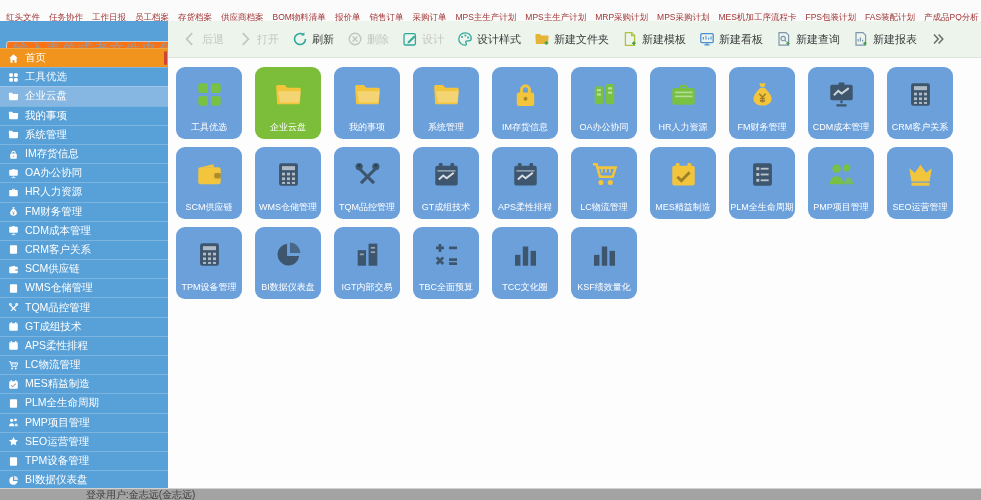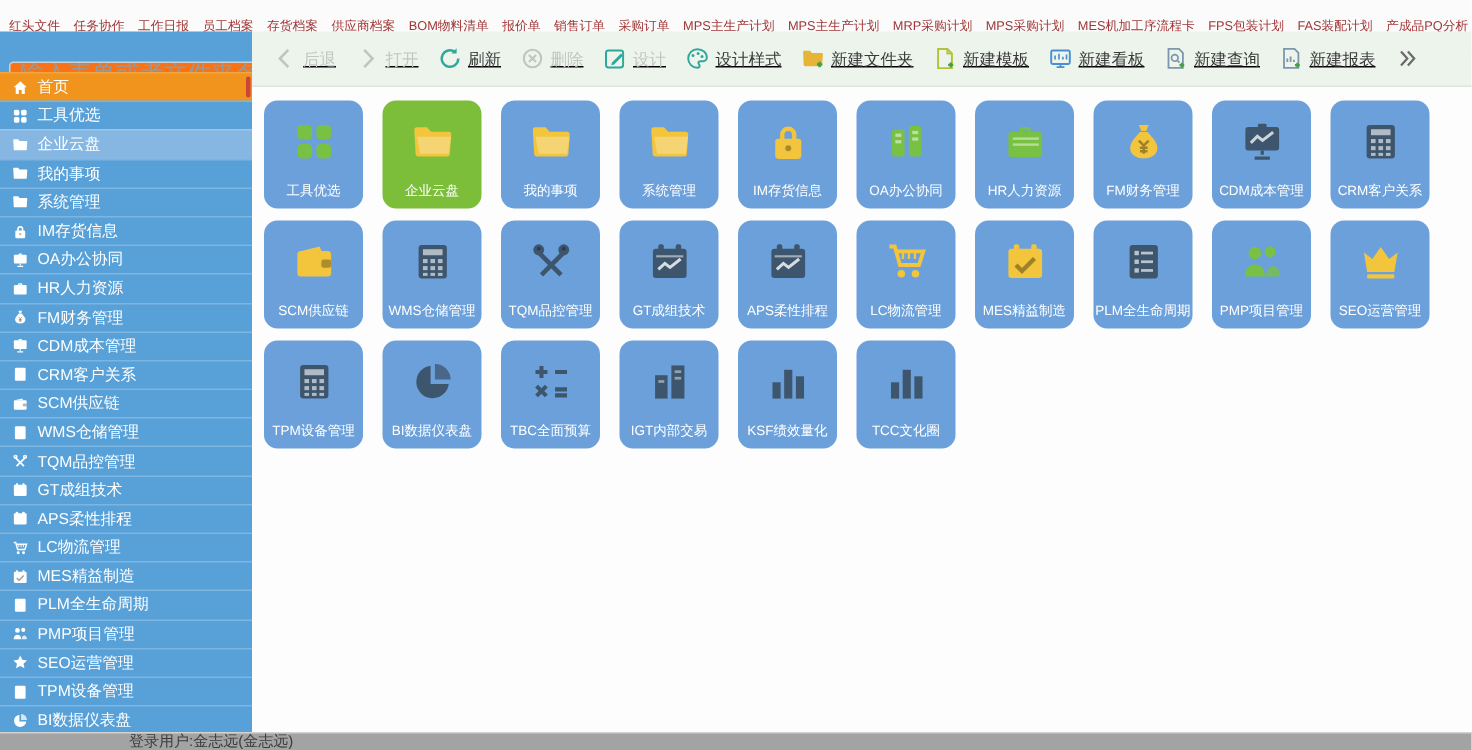--- a/index.html
+++ b/index.html
@@ -7,21 +7,21 @@
 
   
   .topmenu { position:absolute; top:0; left:0; right:0; height:36px; background:#FBFBFB;
     border-bottom:1px solid #E6E6E6; display:flex; align-items:center; padding-left:6px;
     gap:9px; white-space:nowrap; overflow:hidden; }
   .tm-item { font-size:8.5px; color:#A03636; cursor:pointer; }
 
   
   .toolbar { position:absolute; top:21px; left:168px; right:0; height:37px; background:#EDF4EC;
     border-bottom:1px solid #DCE6DA; display:flex; align-items:center; padding-left:14px;
-    gap:13px; overflow:hidden;text-decoration:underline; }
+    gap:13px; overflow:hidden; }
   .tb-item { display:flex; align-items:center; gap:4px; font-size:11px; color:#3A3A3A; cursor:pointer; white-space:nowrap; }
   .tb-item.disabled .tb-label { color:#C3C6C3; }
   .tb-icon { display:inline-flex; }
   .tb-icon svg { width:16px; height:16px; display:block; }
 
   
   .tb-gray  { color:#BFC6BF; }
   .tb-teal  { color:#2FA89C; }
   .tb-yellow{ color:#E6B437; }
   .tb-lime  { color:#B3C23C; }
@@ -849,61 +849,61 @@
             <path d="M7.2 2.1A6 6 0 1 0 13.9 8.8H7.2z"></path>
             <path d="M8.8 1.4a6 6 0 0 1 5.8 5.8H8.8z" opacity=".75"></path>
           </svg>
         </span>
         <span class="tile-label">BI数据仪表盘</span>
       </div>
 
       <div class="tile">
         <span class="tile-icon ic-dark">
           <svg viewBox="0 0 16 16" fill="currentColor">
-            <path d="M4.4 2.2v4.4M2.2 4.4h4.4M9.4 4.4h4.4M2.6 9.6l3.6 3.6M6.2 9.6l-3.6 3.6M9.4 10.8h4.4M9.4 13h4.4" stroke="currentColor" stroke-width="1.5" fill="none"></path>
-          </svg>
-        </span>
-        <span class="tile-label">TBC全面预算</span>
-      </div>
-
-      <div class="tile">
-        <span class="tile-icon ic-dark">
-          <svg viewBox="0 0 16 16" fill="currentColor">
             <rect x="2.6" y="5.6" width="4.6" height="8.6"></rect>
             <rect x="8.6" y="2" width="4.8" height="12.2"></rect>
             <g fill="rgba(255,255,255,.45)">
               <rect x="9.8" y="3.8" width="2.4" height="1"></rect>
               <rect x="9.8" y="6.2" width="2.4" height="1"></rect>
               <rect x="3.8" y="7.4" width="2.2" height="1"></rect>
             </g>
           </svg>
         </span>
         <span class="tile-label">IGT内部交易</span>
       </div>
 
       <div class="tile">
         <span class="tile-icon ic-dark">
           <svg viewBox="0 0 16 16" fill="currentColor">
+            <path d="M4.4 2.2v4.4M2.2 4.4h4.4M9.4 4.4h4.4M2.6 9.6l3.6 3.6M6.2 9.6l-3.6 3.6M9.4 10.8h4.4M9.4 13h4.4" stroke="currentColor" stroke-width="1.5" fill="none"></path>
+          </svg>
+        </span>
+        <span class="tile-label">TBC全面预算</span>
+      </div>
+
+      <div class="tile">
+        <span class="tile-icon ic-dark">
+          <svg viewBox="0 0 16 16" fill="currentColor">
             <rect x="2.2" y="8.2" width="3" height="6"></rect>
             <rect x="6.5" y="3.6" width="3" height="10.6"></rect>
             <rect x="10.8" y="6" width="3" height="8.2"></rect>
           </svg>
         </span>
-        <span class="tile-label">KSF绩效量化</span>
+        <span class="tile-label">TCC文化圈</span>
       </div>
 
       <div class="tile">
         <span class="tile-icon ic-dark">
           <svg viewBox="0 0 16 16" fill="currentColor">
             <rect x="2.2" y="8.2" width="3" height="6"></rect>
             <rect x="6.5" y="3.6" width="3" height="10.6"></rect>
             <rect x="10.8" y="6" width="3" height="8.2"></rect>
           </svg>
         </span>
-        <span class="tile-label">TCC文化圈</span>
+        <span class="tile-label">KSF绩效量化</span>
       </div>
 
     </div>
 
 </div>
 
 <div class="statusbar">
   <span>登录用户:金志远(金志远)</span>
 </div>
 

